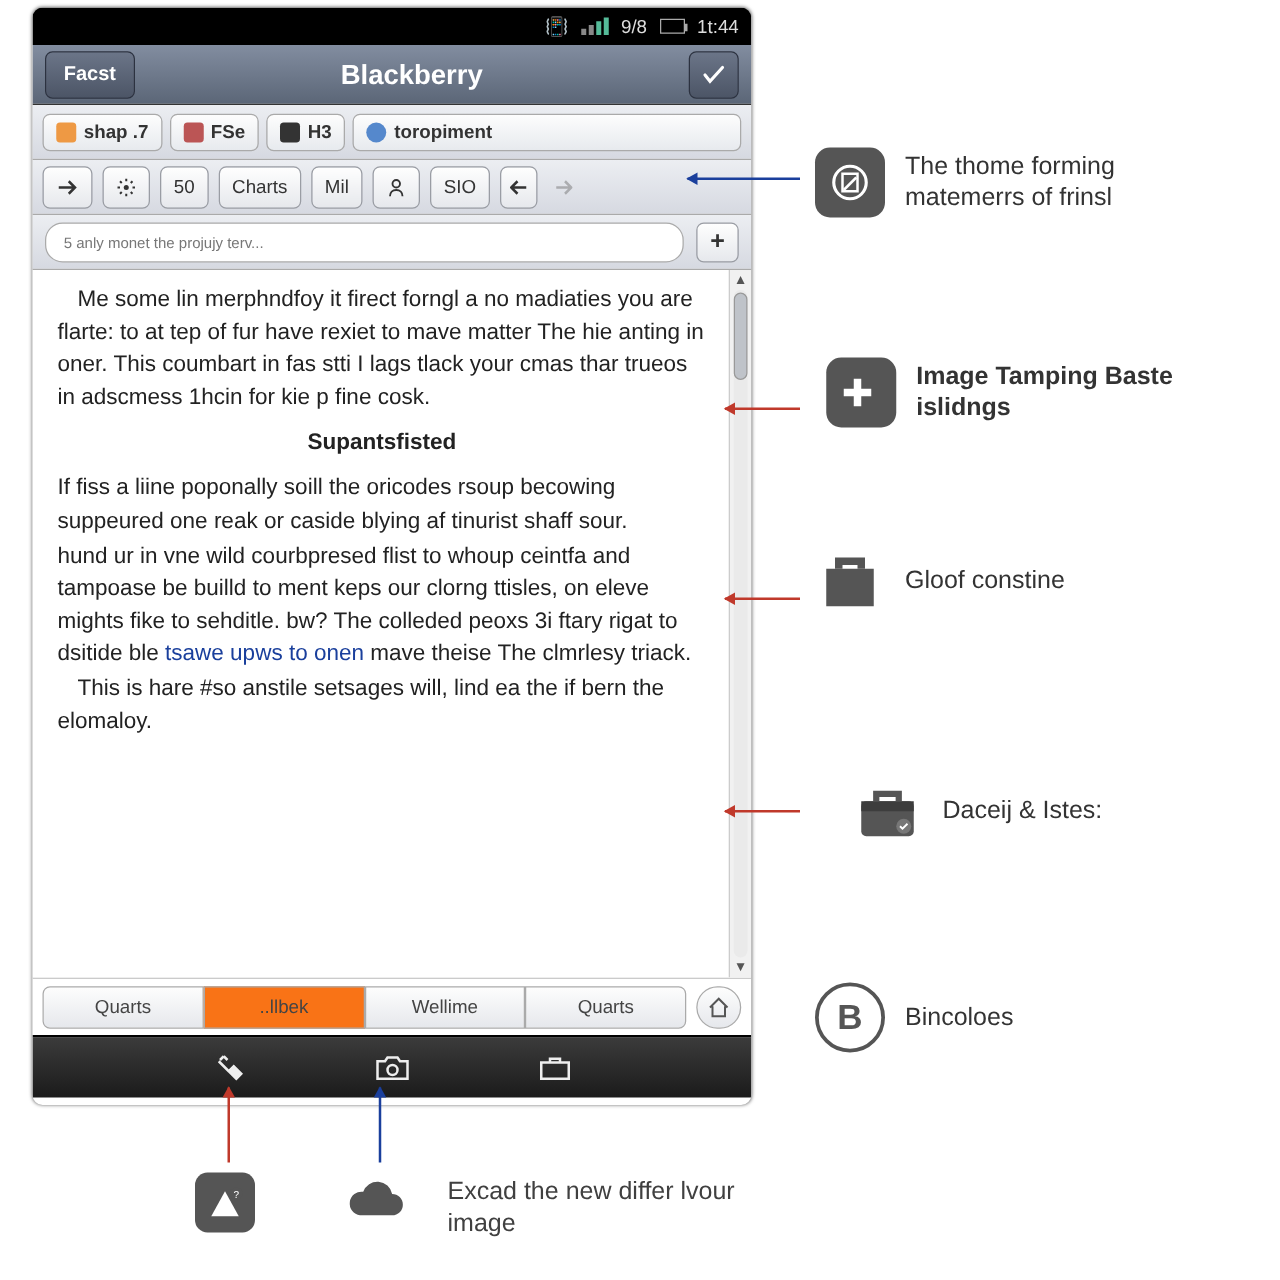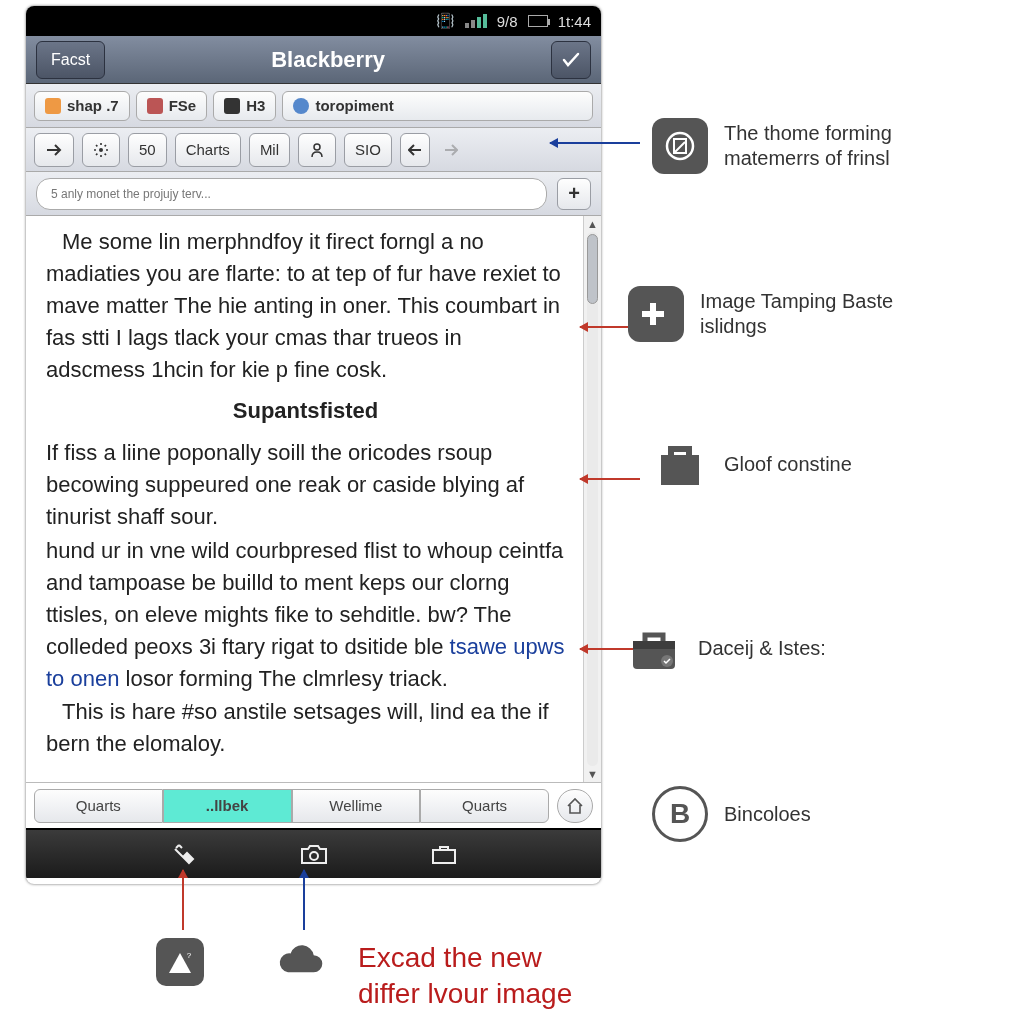--- a/index.html
+++ b/index.html
@@ -20,21 +20,21 @@
   .statusbar .bat { width:20px; height:12px; border:1px solid #aaa; position:relative; }
   .statusbar .bat::after { content:""; position:absolute; right:-3px; top:3px; width:2px; height:6px; background:#aaa;}
 
   .titlebar {
     height: 48px; background: linear-gradient(#828da0,#5b6677);
     display:flex; align-items:center; justify-content:space-between; padding:0 10px;
     border-bottom:1px solid #333;
   }
   .titlebar .left-btn, .titlebar .right-ok {
     height:38px; border-radius:6px; border:1px solid #2c3240;
-    background: linear-gradient(#6b7588,#4c5566); color:#fff; font-weight:normal;
+    background: linear-gradient(#6b7588,#4c5566); color:#fff; font-weight:bold;
     padding:0 14px; display:flex; align-items:center; font-size:16px;
   }
   .titlebar .right-ok { width:40px; justify-content:center; padding:0; }
   .titlebar .title { color:#fff; font-weight:bold; font-size:22px; }
 
   .tabrow {
     height: 44px; background: linear-gradient(#eceef2,#d6d9e1); border-bottom:1px solid #aaa;
     display:flex; align-items:center; padding:6px 8px; gap:6px;font-weight:bold;
   }
   .tabrow .pill {
@@ -65,41 +65,41 @@
   .searchrow .plusbtn {
     width:34px; height:32px; border:1px solid #9a9da4; border-radius:6px;
     background:linear-gradient(#fefefe,#e6e8ec); display:flex; align-items:center; justify-content:center;
     font-size:20px; font-weight:bold; color:#333;
   }
 
   .content {
     position:relative; height: 566px; background:#fff; overflow:hidden;
     display:flex;
   }
-  .content .textcol { flex:1; padding:10px 18px 10px 20px; font-size:22px; line-height:1.45; color:#222; }
+  .content .textcol { flex:1; padding:10px 18px 10px 20px; font-size:18px; line-height:1.45; color:#222; }
   .textcol p { margin:0 0 2px 0; text-indent: 16px; }
   .textcol .subhead { font-weight:bold; text-align:center; margin:10px 0; text-indent:0; }
   .textcol a.link { color:#1a3f9c; text-decoration:none; }
   .content .scrollbar {
     width:18px; background:#f1f1f1; border-left:1px solid #ccc; position:relative;
   }
   .content .scrollbar .arrow { height:16px; display:flex; align-items:center; justify-content:center; color:#555; font-size:11px;}
   .content .scrollbar .track { position:absolute; top:16px; bottom:16px; left:3px; right:3px; background:#eaeaea; border-radius:6px;}
   .content .scrollbar .thumb { position:absolute; top:18px; left:3px; right:3px; height:70px; background:#bfc3c9; border:1px solid #999; border-radius:6px;}
 
   .bottomtabs {
     height:46px; background:#fff; border-top:1px solid #bbb; display:flex; align-items:center;
     padding:0 8px; gap:0;
   }
   .bottomtabs .btab {
     flex:1; height:34px; border:1px solid #aaa; background:linear-gradient(#fdfdfd,#e6e8ec);
     display:flex; align-items:center; justify-content:center; font-size:15px; color:#444;
   }
   .bottomtabs .btab:first-child { border-radius:6px 0 0 6px; }
-  .bottomtabs .btab.active { background:#5eead4; font-weight:700; }
+  .bottomtabs .btab.active { background:#f97316; font-weight:400; }
   .bottomtabs .homebtn {
     width:36px; height:34px; margin-left:8px; border:1px solid #aaa; border-radius:18px;
     background:linear-gradient(#fdfdfd,#e6e8ec); display:flex; align-items:center; justify-content:center;
   }
 
   .sysdock {
     height:50px; background:linear-gradient(#3b3b3b,#1b1b1b); display:flex; align-items:center; justify-content:center; gap:90px;
     border-top:2px solid #000;
   }
   .dockbtn { width:40px; height:34px; display:flex; align-items:center; justify-content:center; color:#eee; }
@@ -118,21 +118,21 @@
   .connector.red { background:#c0392b; }
   .connector.blue { background:#1a3f9c; }
   .connector::after { content:""; position:absolute; right:-1px; top:-4px; width:0; height:0; border-style:solid; }
   .connector.arrowleft::after { left:-1px; right:auto; border-width:5px 9px 5px 0; border-color:transparent currentColor transparent transparent; }
   .connector.red { color:#c0392b; }
   .connector.blue { color:#1a3f9c; }
 
   
   .bottom-anno { position:absolute; display:flex; flex-direction:column; align-items:center; gap:6px; }
   .bottom-anno .bicon { width:48px; height:48px; background:#555; border-radius:10px; display:flex; align-items:center; justify-content:center; color:#fff;}
-  .bottom-text { position:absolute; font-size:28px; color:#b91c1c; line-height:1.3; max-width:230px; }
+  .bottom-text { position:absolute; font-size:20px; color:#404040; line-height:1.3; max-width:230px; }
 
   .vconn { position:absolute; width:2px; }
   .vconn.arrowup::after { content:""; position:absolute; top:-1px; left:-4px; border-style:solid; border-width:0 5px 9px 5px; border-color:transparent transparent currentColor transparent; }
 </style>
 </head>
 <body>
 <div class="canvas">
 
 <div class="phone">
 
@@ -218,21 +218,21 @@
   </div>
 
   <div class="content">
     <div class="textcol">
       <p>Me some lin merphndfoy it firect forngl a no madiaties you are flarte: to at tep of fur have rexiet to mave matter The hie anting in oner. This coumbart in fas stti I lags tlack your cmas thar trueos in adscmess 1hcin for kie p fine cosk.</p>
       <div class="subhead">Supantsfisted</div>
       <p style="text-indent:0">If fiss a liine poponally soill the oricodes rsoup becowing suppeured one reak or caside blying af tinurist shaff sour.</p>
       <p style="text-indent:0">
         <span>hund ur in vne wild courbpresed flist to whoup ceintfa and tampoase be builld to ment keps our clorng ttisles, on eleve mights fike to sehditle. bw? The colleded peoxs 3i ftary rigat to dsitide ble </span>
         <a href="#" class="link">tsawe upws to onen</a>
-        <span> losor forming The clmrlesy triack.</span>
+        <span> mave theise The clmrlesy triack.</span>
       </p>
       <p>This is hare #so anstile setsages will, lind ea the if bern the elomaloy.</p>
     </div>
     <div class="scrollbar">
       <div class="arrow">▲</div>
       <div class="track"></div>
       <div class="thumb"></div>
       <div class="arrow" style="position:absolute;bottom:0;left:0;right:0">▼</div>
     </div>
   </div>
@@ -280,40 +280,40 @@
   <div class="cicon">
     <svg width="34" height="34" viewBox="0 0 34 34">
           <circle cx="17" cy="17" r="13" stroke="#fff" stroke-width="2.5" fill="none"></circle>
           <path d="M11 10h12v14H11z" stroke="#fff" stroke-width="2" fill="none"></path>
           <path d="M12 23l10-10" stroke="#fff" stroke-width="2"></path>
         </svg>
   </div>
   <div class="ctext">The thome forming matemerrs of frinsl</div>
 </div>
 
-<div class="callout" style="left:628px; top:286px;">
+<div class="callout" style="left:661px; top:286px;font-weight:bold;">
   <div class="cicon">
     <svg width="34" height="34" viewBox="0 0 34 34">
           <path d="M17 6v8h8v6h-8v8h-6v-8H3v-6h8V6z" fill="#fff"></path>
         </svg>
   </div>
   <div class="ctext">Image Tamping Baste islidngs</div>
 </div>
 
 <div class="callout" style="left:652px; top:436px;">
   <div class="cicon" style="background:none">
     <svg width="54" height="54" viewBox="0 0 54 54">
           <rect x="8" y="18" width="38" height="30" fill="#555"></rect>
           <path d="M18 18v-6h18v6" stroke="#555" stroke-width="6" fill="none"></path>
         </svg>
   </div>
   <div class="ctext">Gloof constine</div>
 </div>
 
-<div class="callout" style="left:626px; top:620px;">
+<div class="callout" style="left:682px; top:620px;">
   <div class="cicon" style="background:none">
     <svg width="54" height="54" viewBox="0 0 54 54">
           <rect x="6" y="20" width="42" height="28" rx="4" fill="#555"></rect>
           <rect x="6" y="20" width="42" height="8" fill="#3d3d3d"></rect>
           <path d="M18 20v-6h18v6" stroke="#555" stroke-width="5" fill="none"></path>
           <circle cx="40" cy="40" r="6" fill="#777"></circle>
           <path d="M37 40l2 2 4-4" stroke="#fff" stroke-width="1.5" fill="none"></path>
         </svg>
   </div>
   <div class="ctext">Daceij &amp; Istes:</div>

